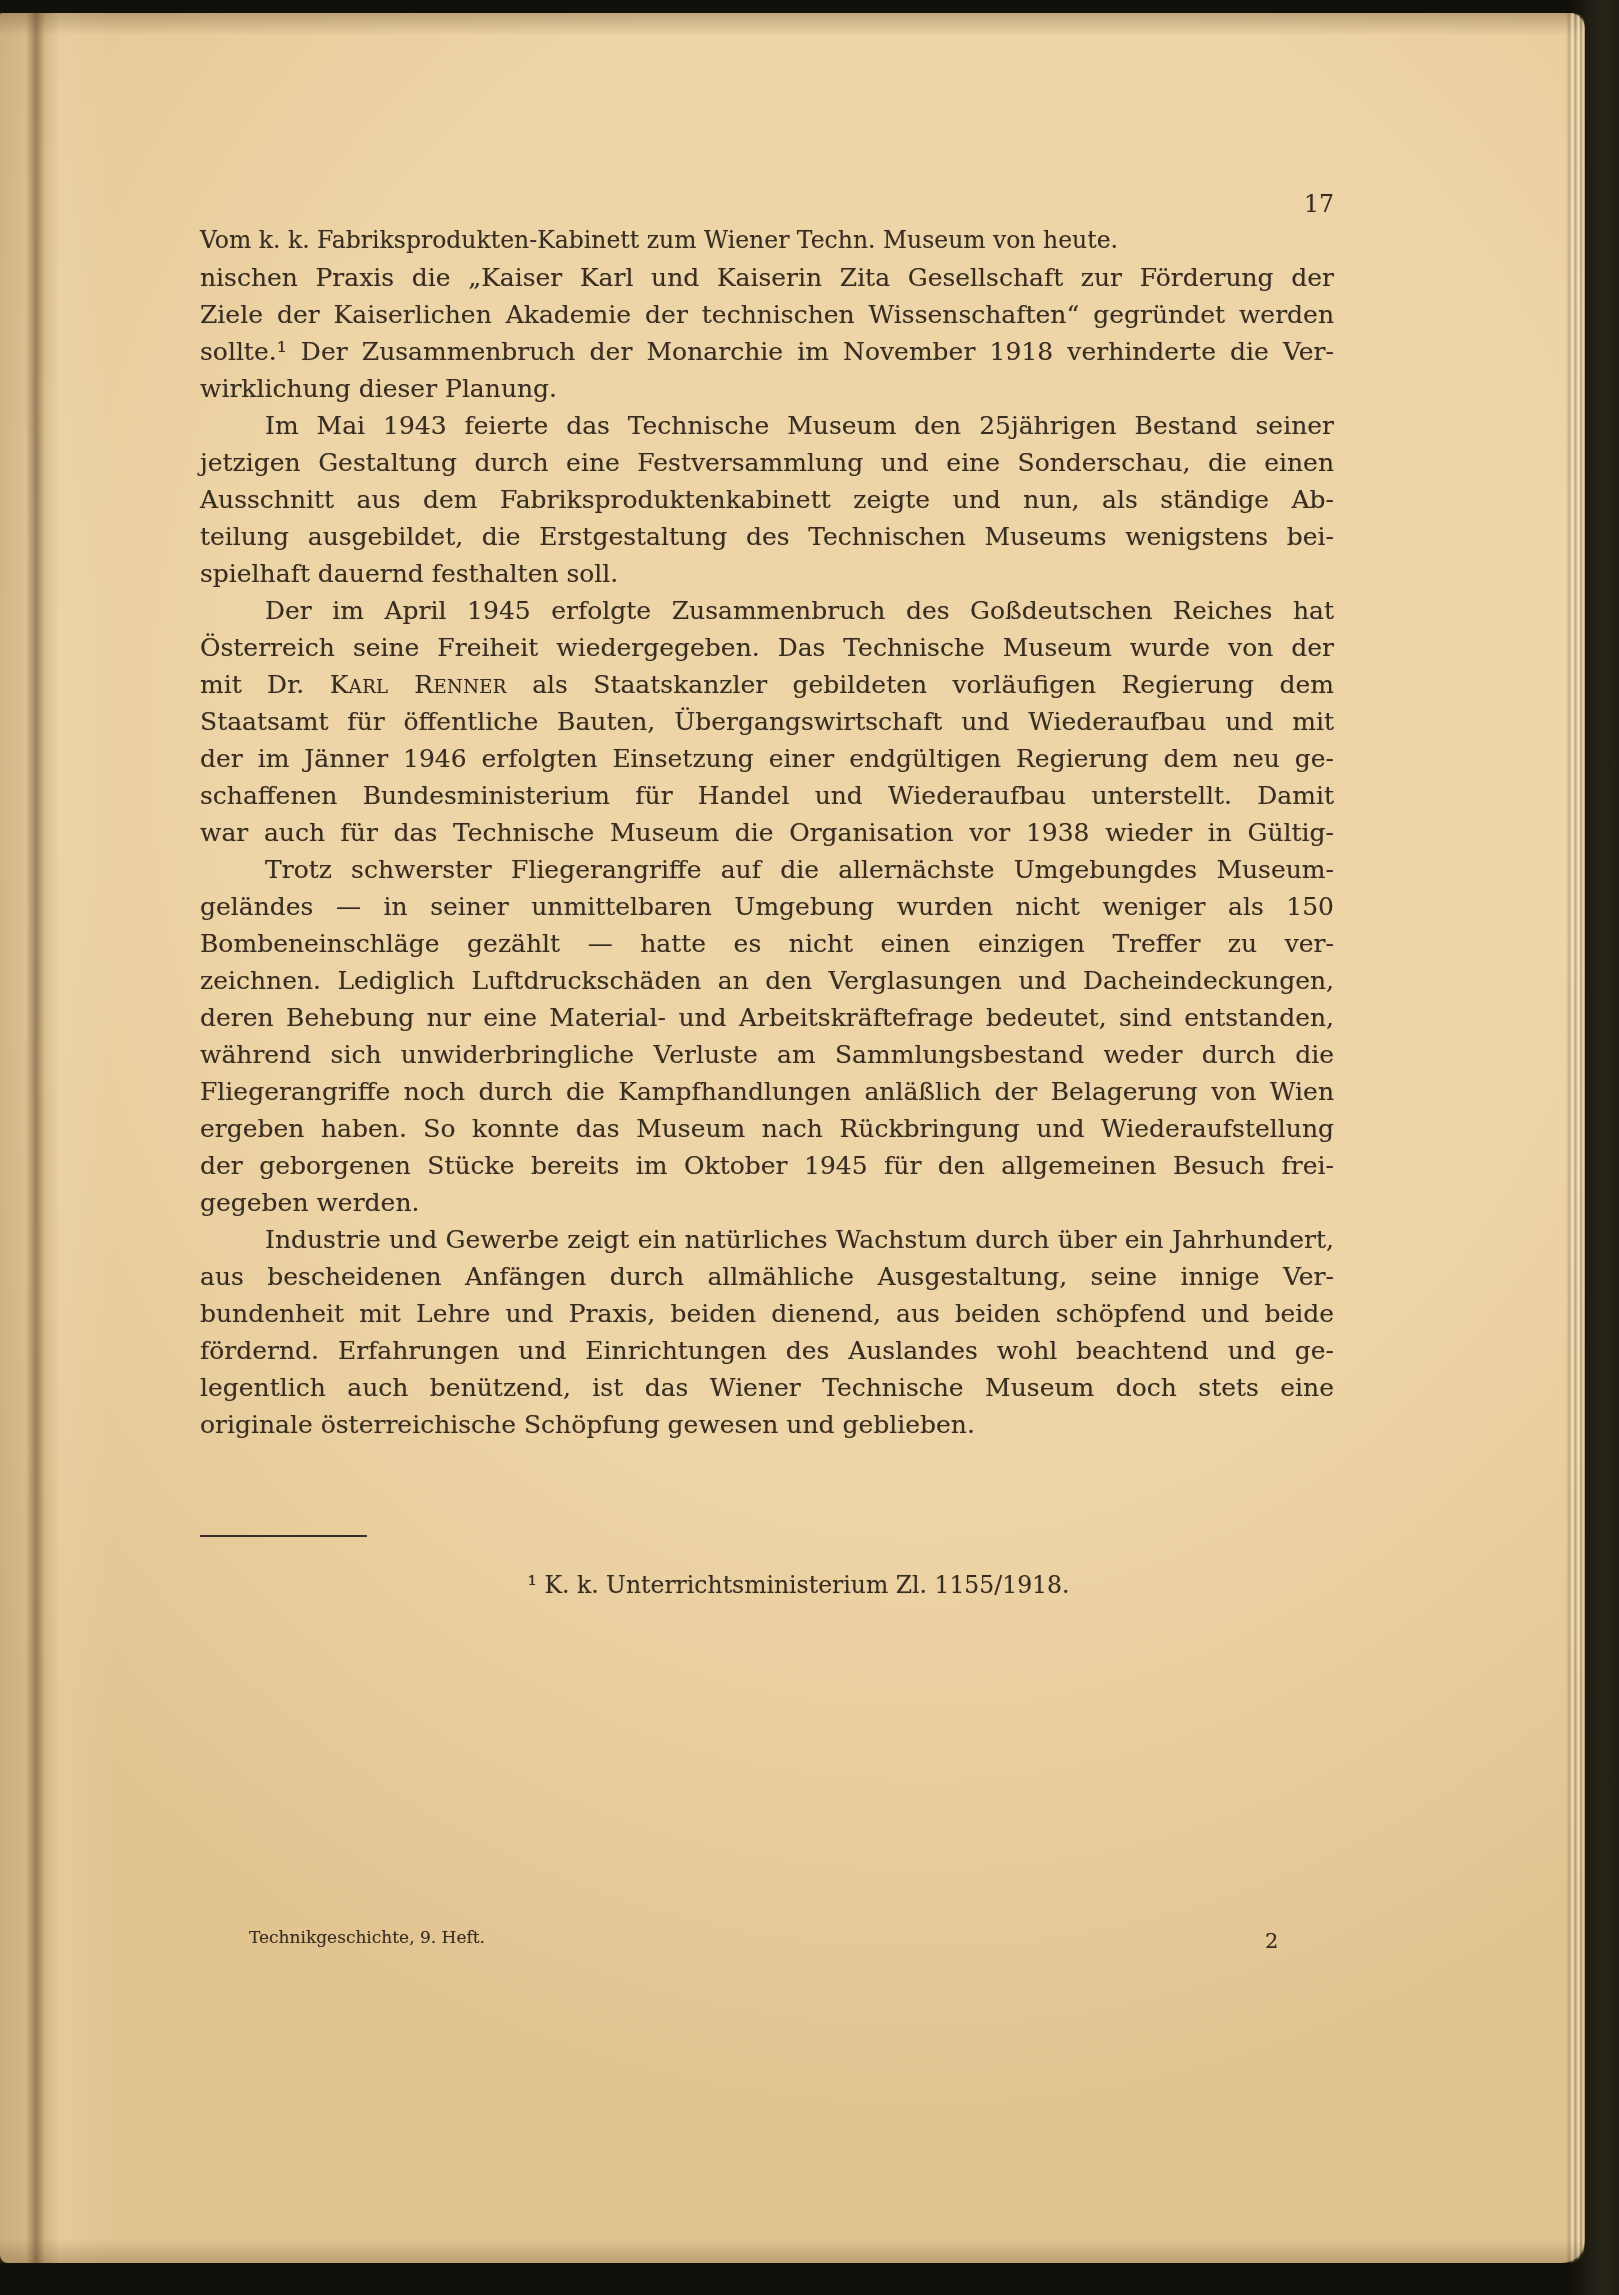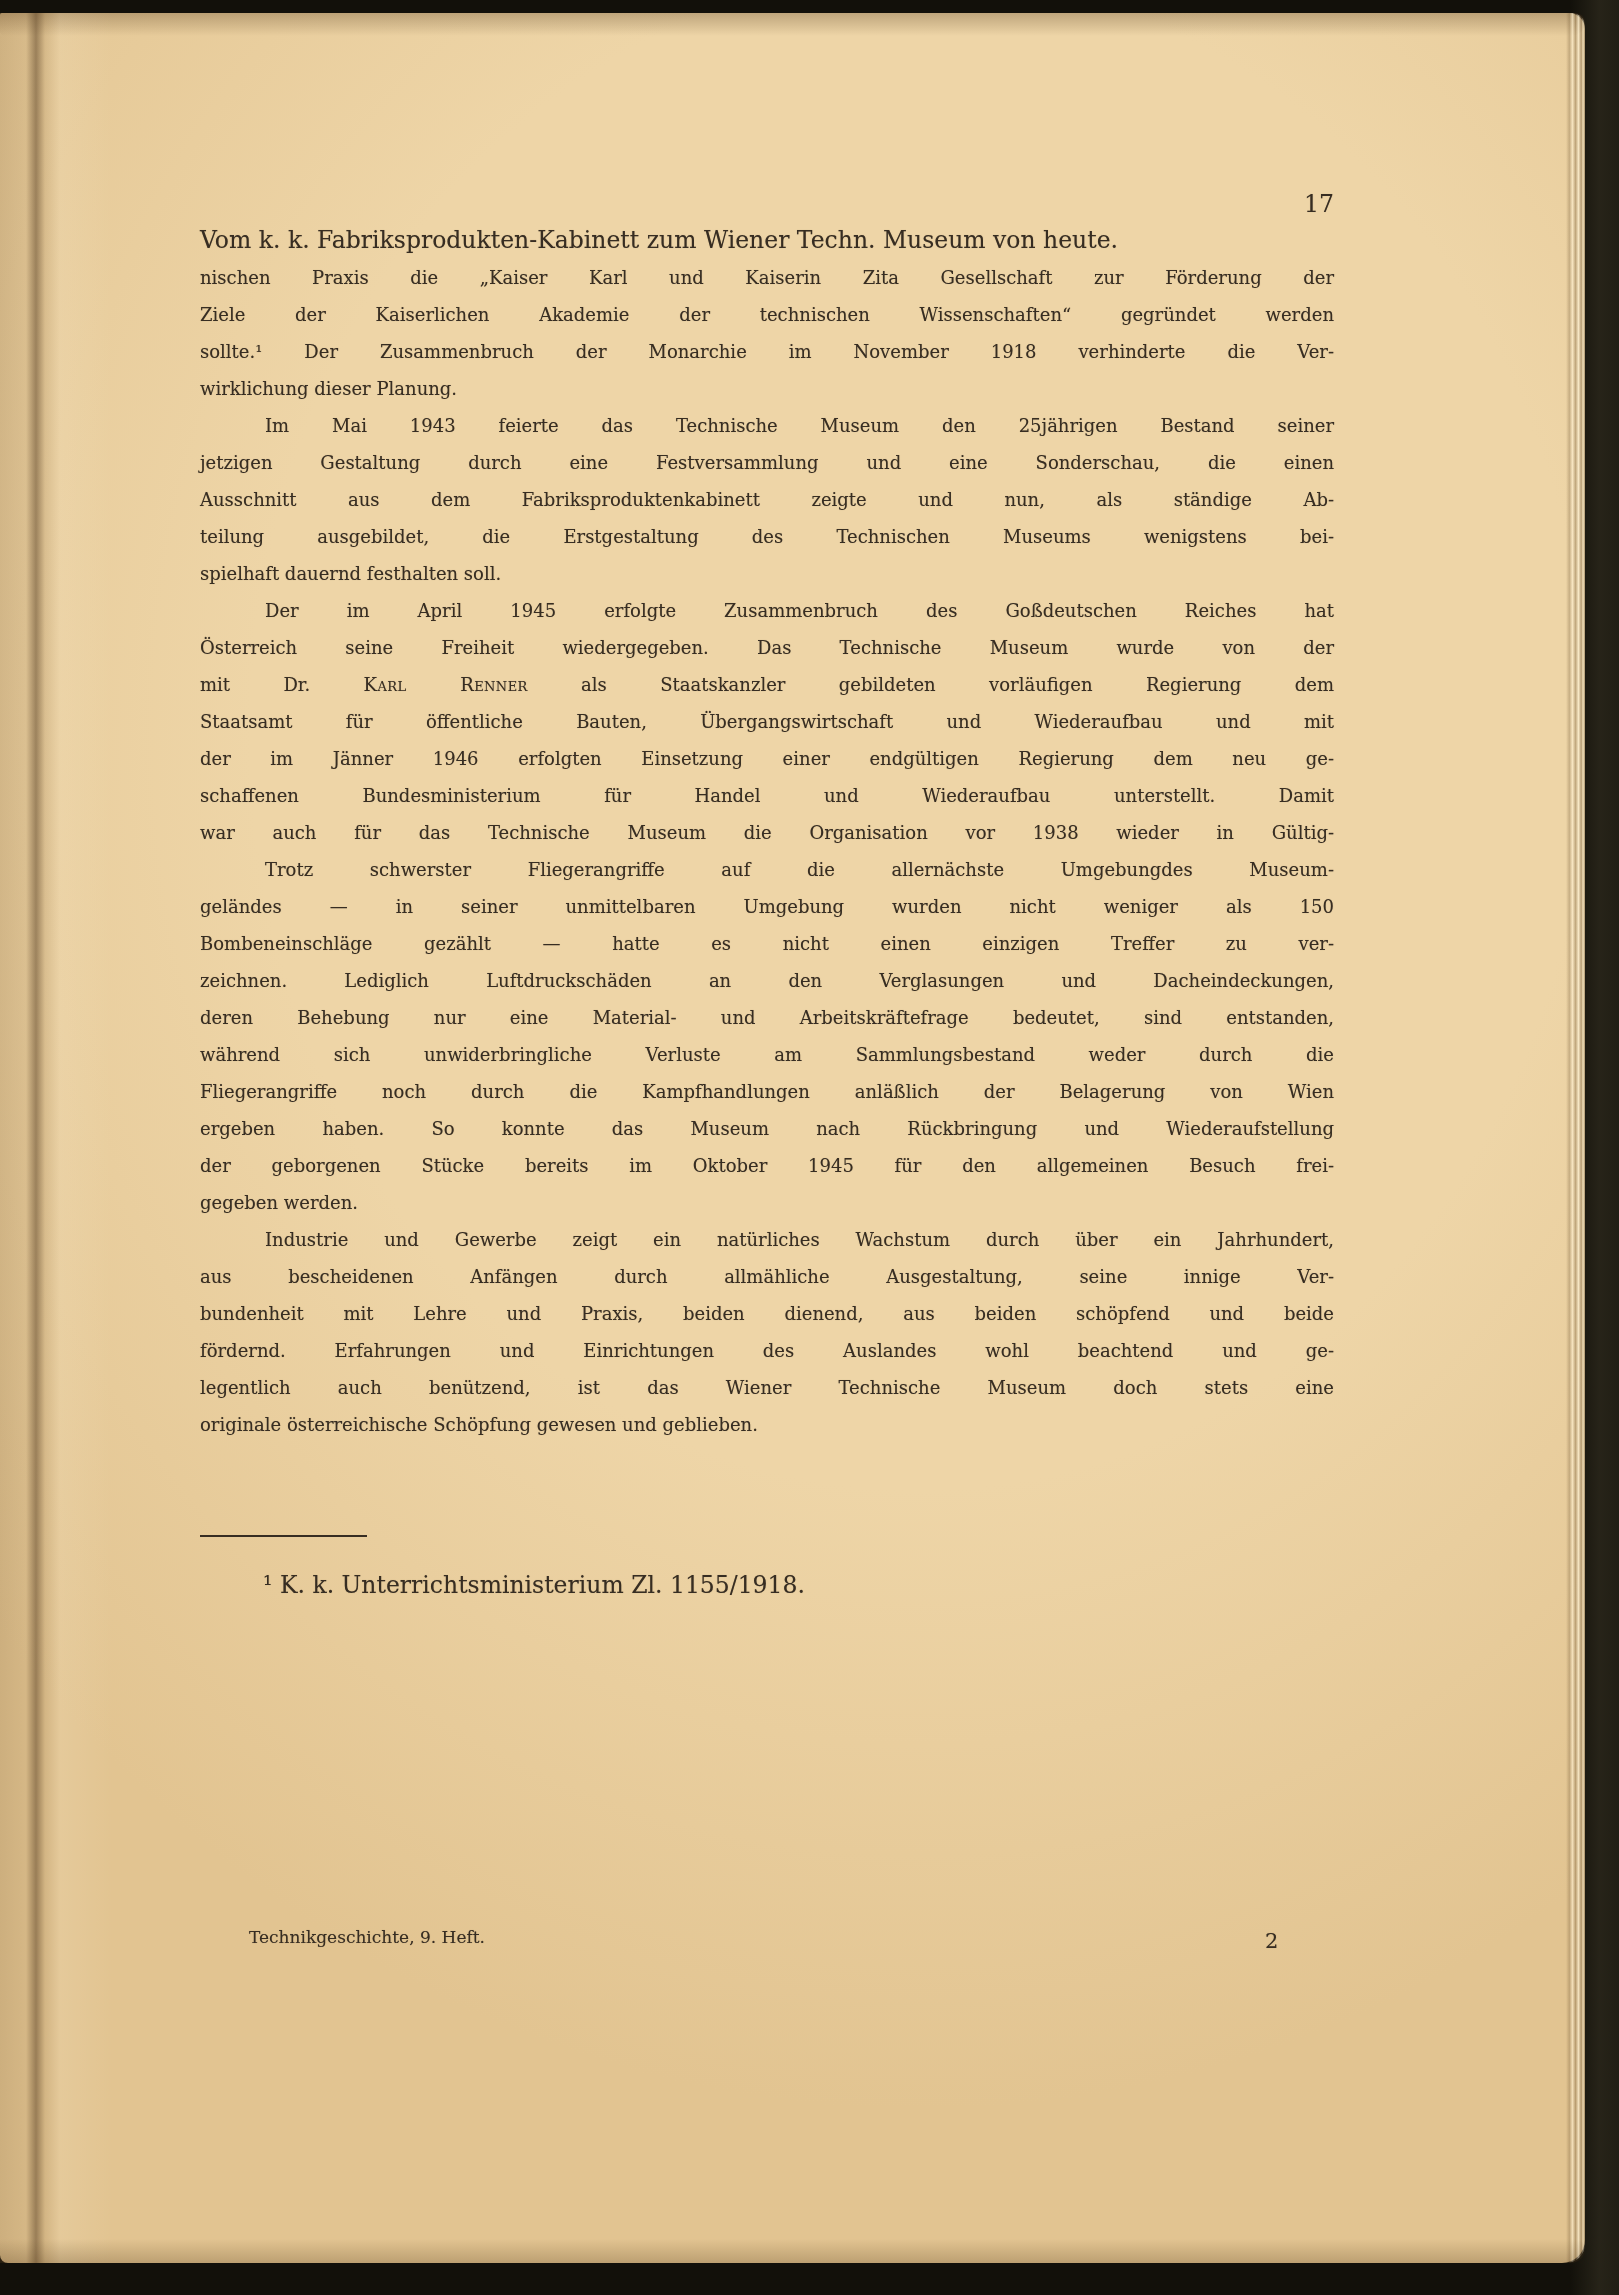--- a/index.html
+++ b/index.html
@@ -37,31 +37,31 @@
       rgba(110,85,50,.35) 50%,
       rgba(255,246,220,.60) 66%,
       rgba(100,75,45,.42) 80%,
       rgba(250,240,210,.50) 90%,
       rgba(80,60,35,.45) 100%);}
   .header{position:absolute;left:200px;width:1134px;top:177px;height:32px;
     font-size:23.5px;color:var(--ink,#372d22);}
   .htitle{display:block;text-align:left;margin-top:36px;}
   .hnum{position:absolute;right:0;top:0;}
   .body-text{position:absolute;left:200px;width:1134px;top:246px;
-    font-size:18px;line-height:37px;color:var(--ink,#372d22);}
+    font-size:25px;line-height:37px;color:var(--ink,#372d22);}
   .line{text-align:justify;text-align-last:justify;white-space:normal;}
   .line.last{text-align-last:auto;}
   .paragraph.indent .line:first-child{text-indent:65px;}
   .sc{font-variant:small-caps;letter-spacing:0.4px;}
   .body-text,.header,.footnote,.footer-left,.footer-right{
     text-shadow:0 0 0.8px rgba(55,45,30,.35);}
   .fnrule{position:absolute;left:200px;top:1522px;width:167px;height:0;
     border-top:2.4px solid var(--ink,#372d22);}
   .footnote{position:absolute;left:200px;width:1134px;top:1556px;
-    font-size:23.5px;line-height:32px;color:var(--ink,#372d22);text-indent:63px;}
+    font-size:23.5px;line-height:32px;color:var(--ink,#372d22);text-indent:63px;text-align:center;}
   .footer-left{position:absolute;left:249px;top:1914px;font-size:17px;color:var(--ink,#372d22);}
   .footer-right{position:absolute;left:1265px;top:1916px;font-size:21px;color:var(--ink,#372d22);}
 </style>
 </head>
 <body>
 
 <div class="scan">
   <div class="paper">
     <div class="gutter"></div>
     <div class="edges"></div>

